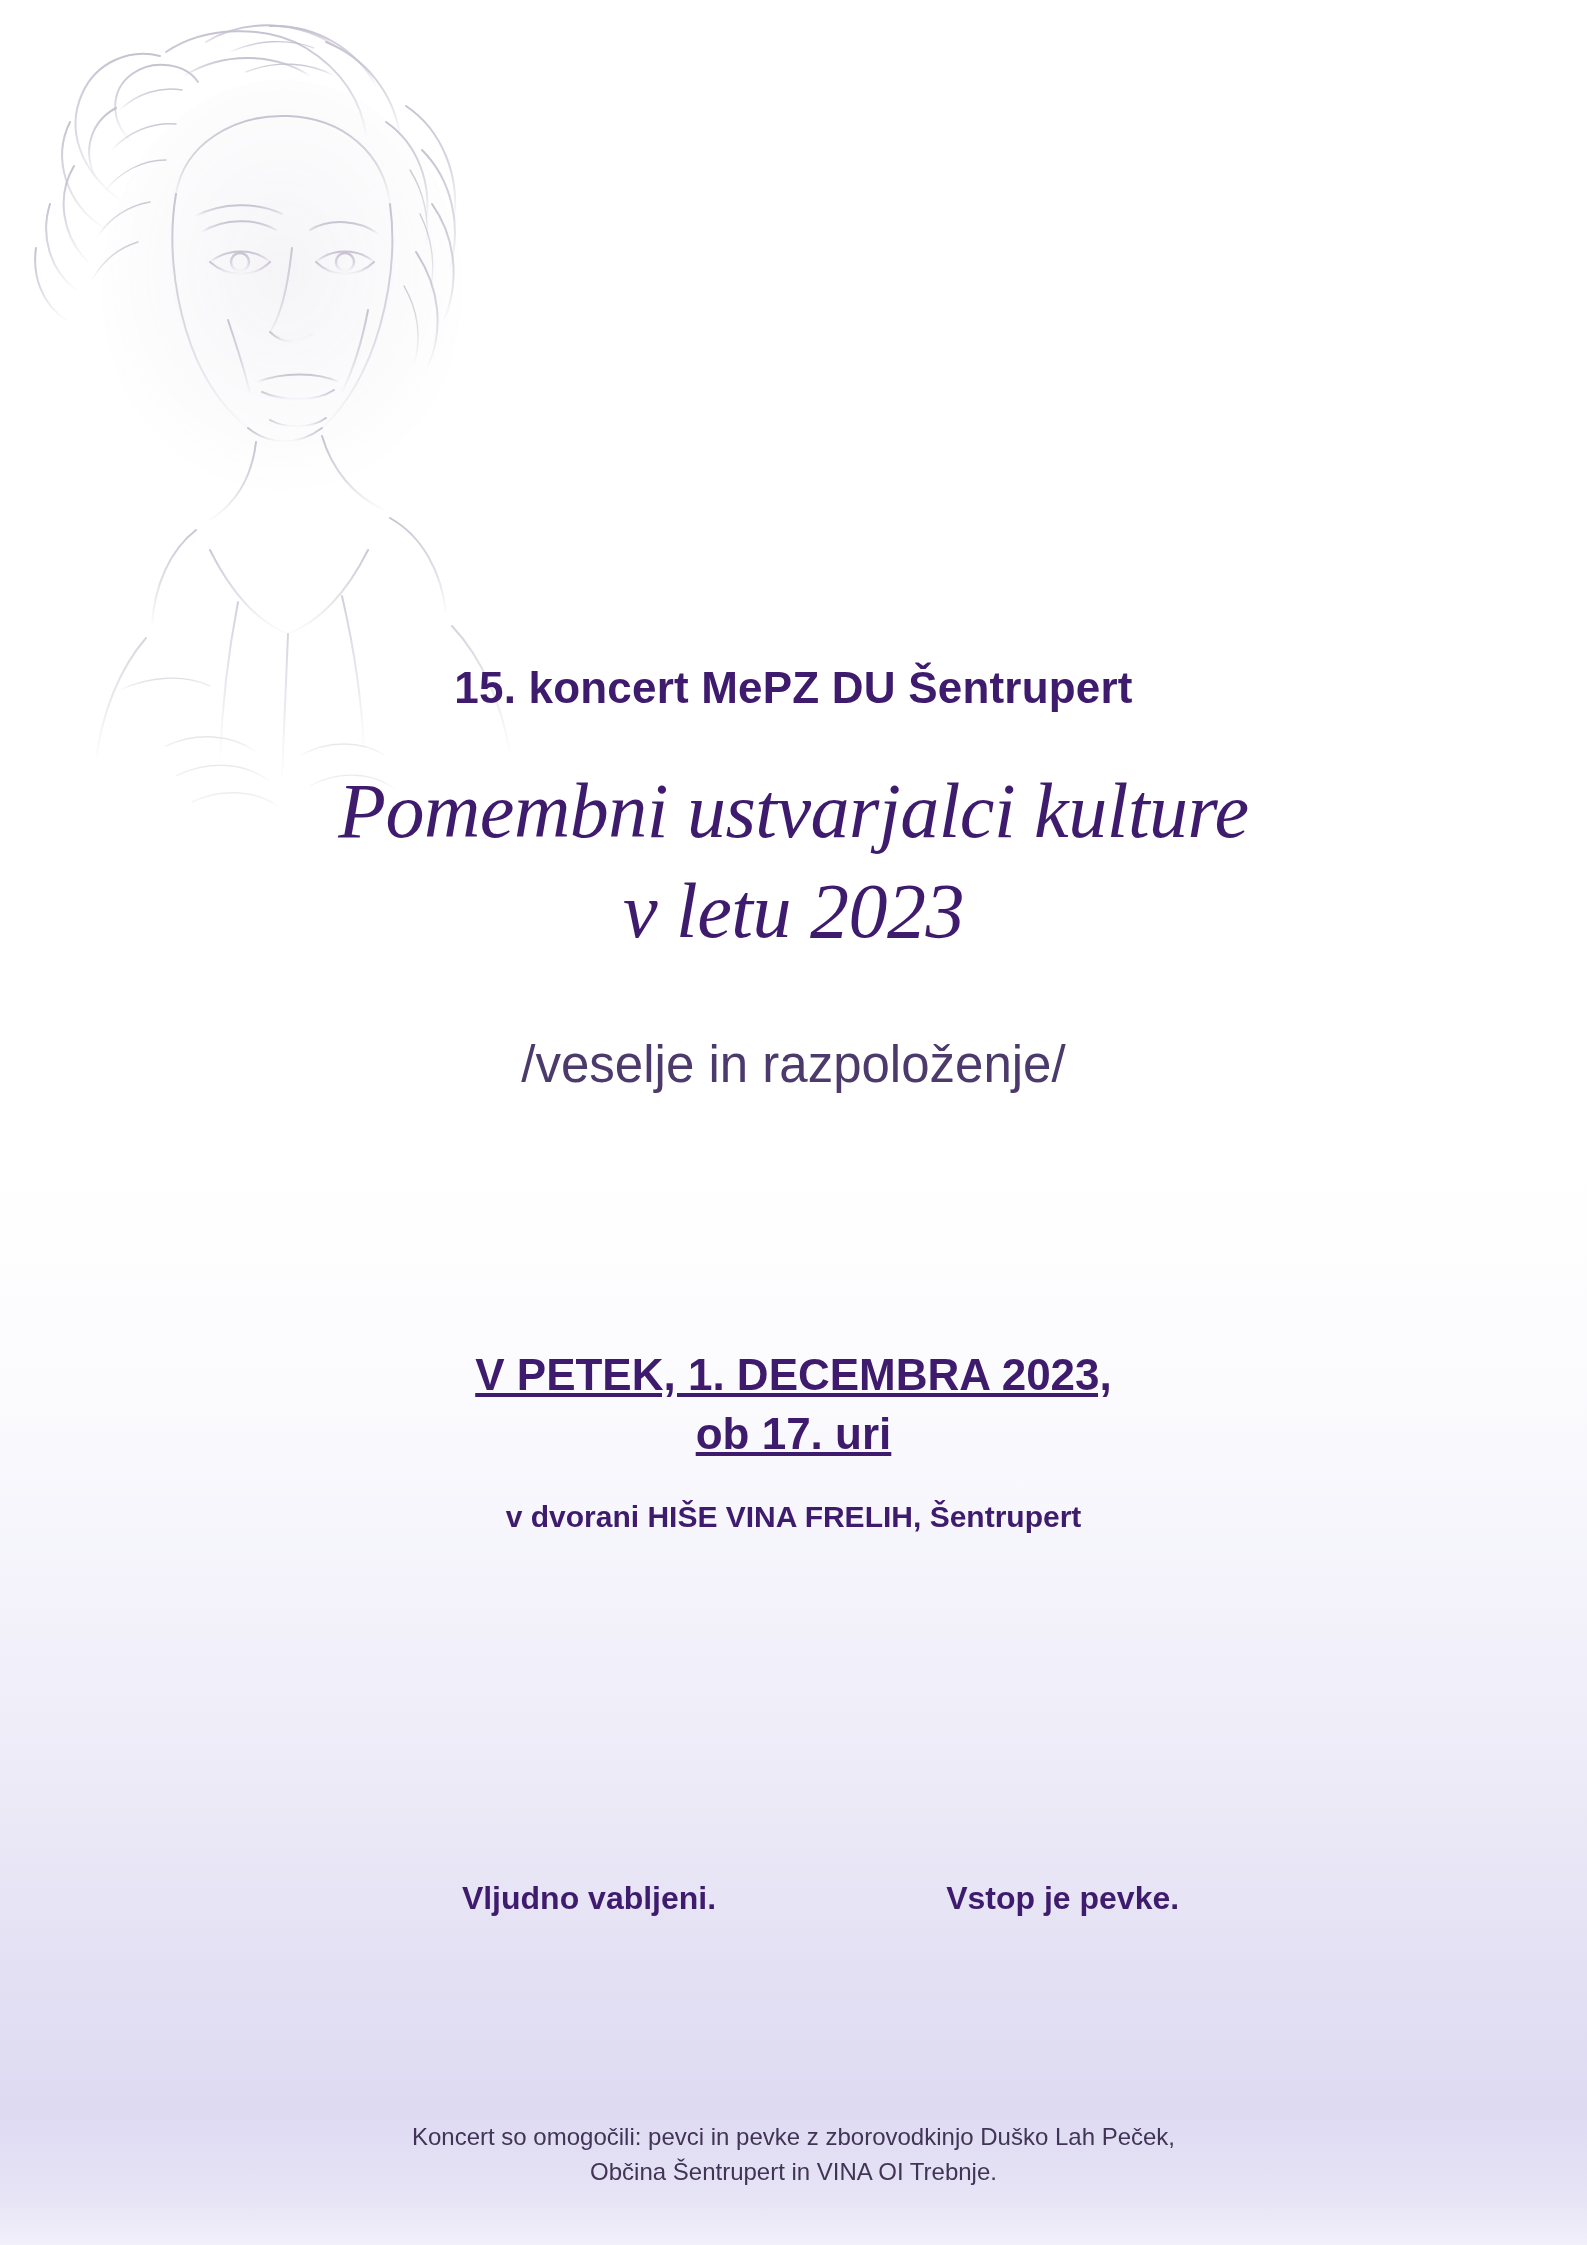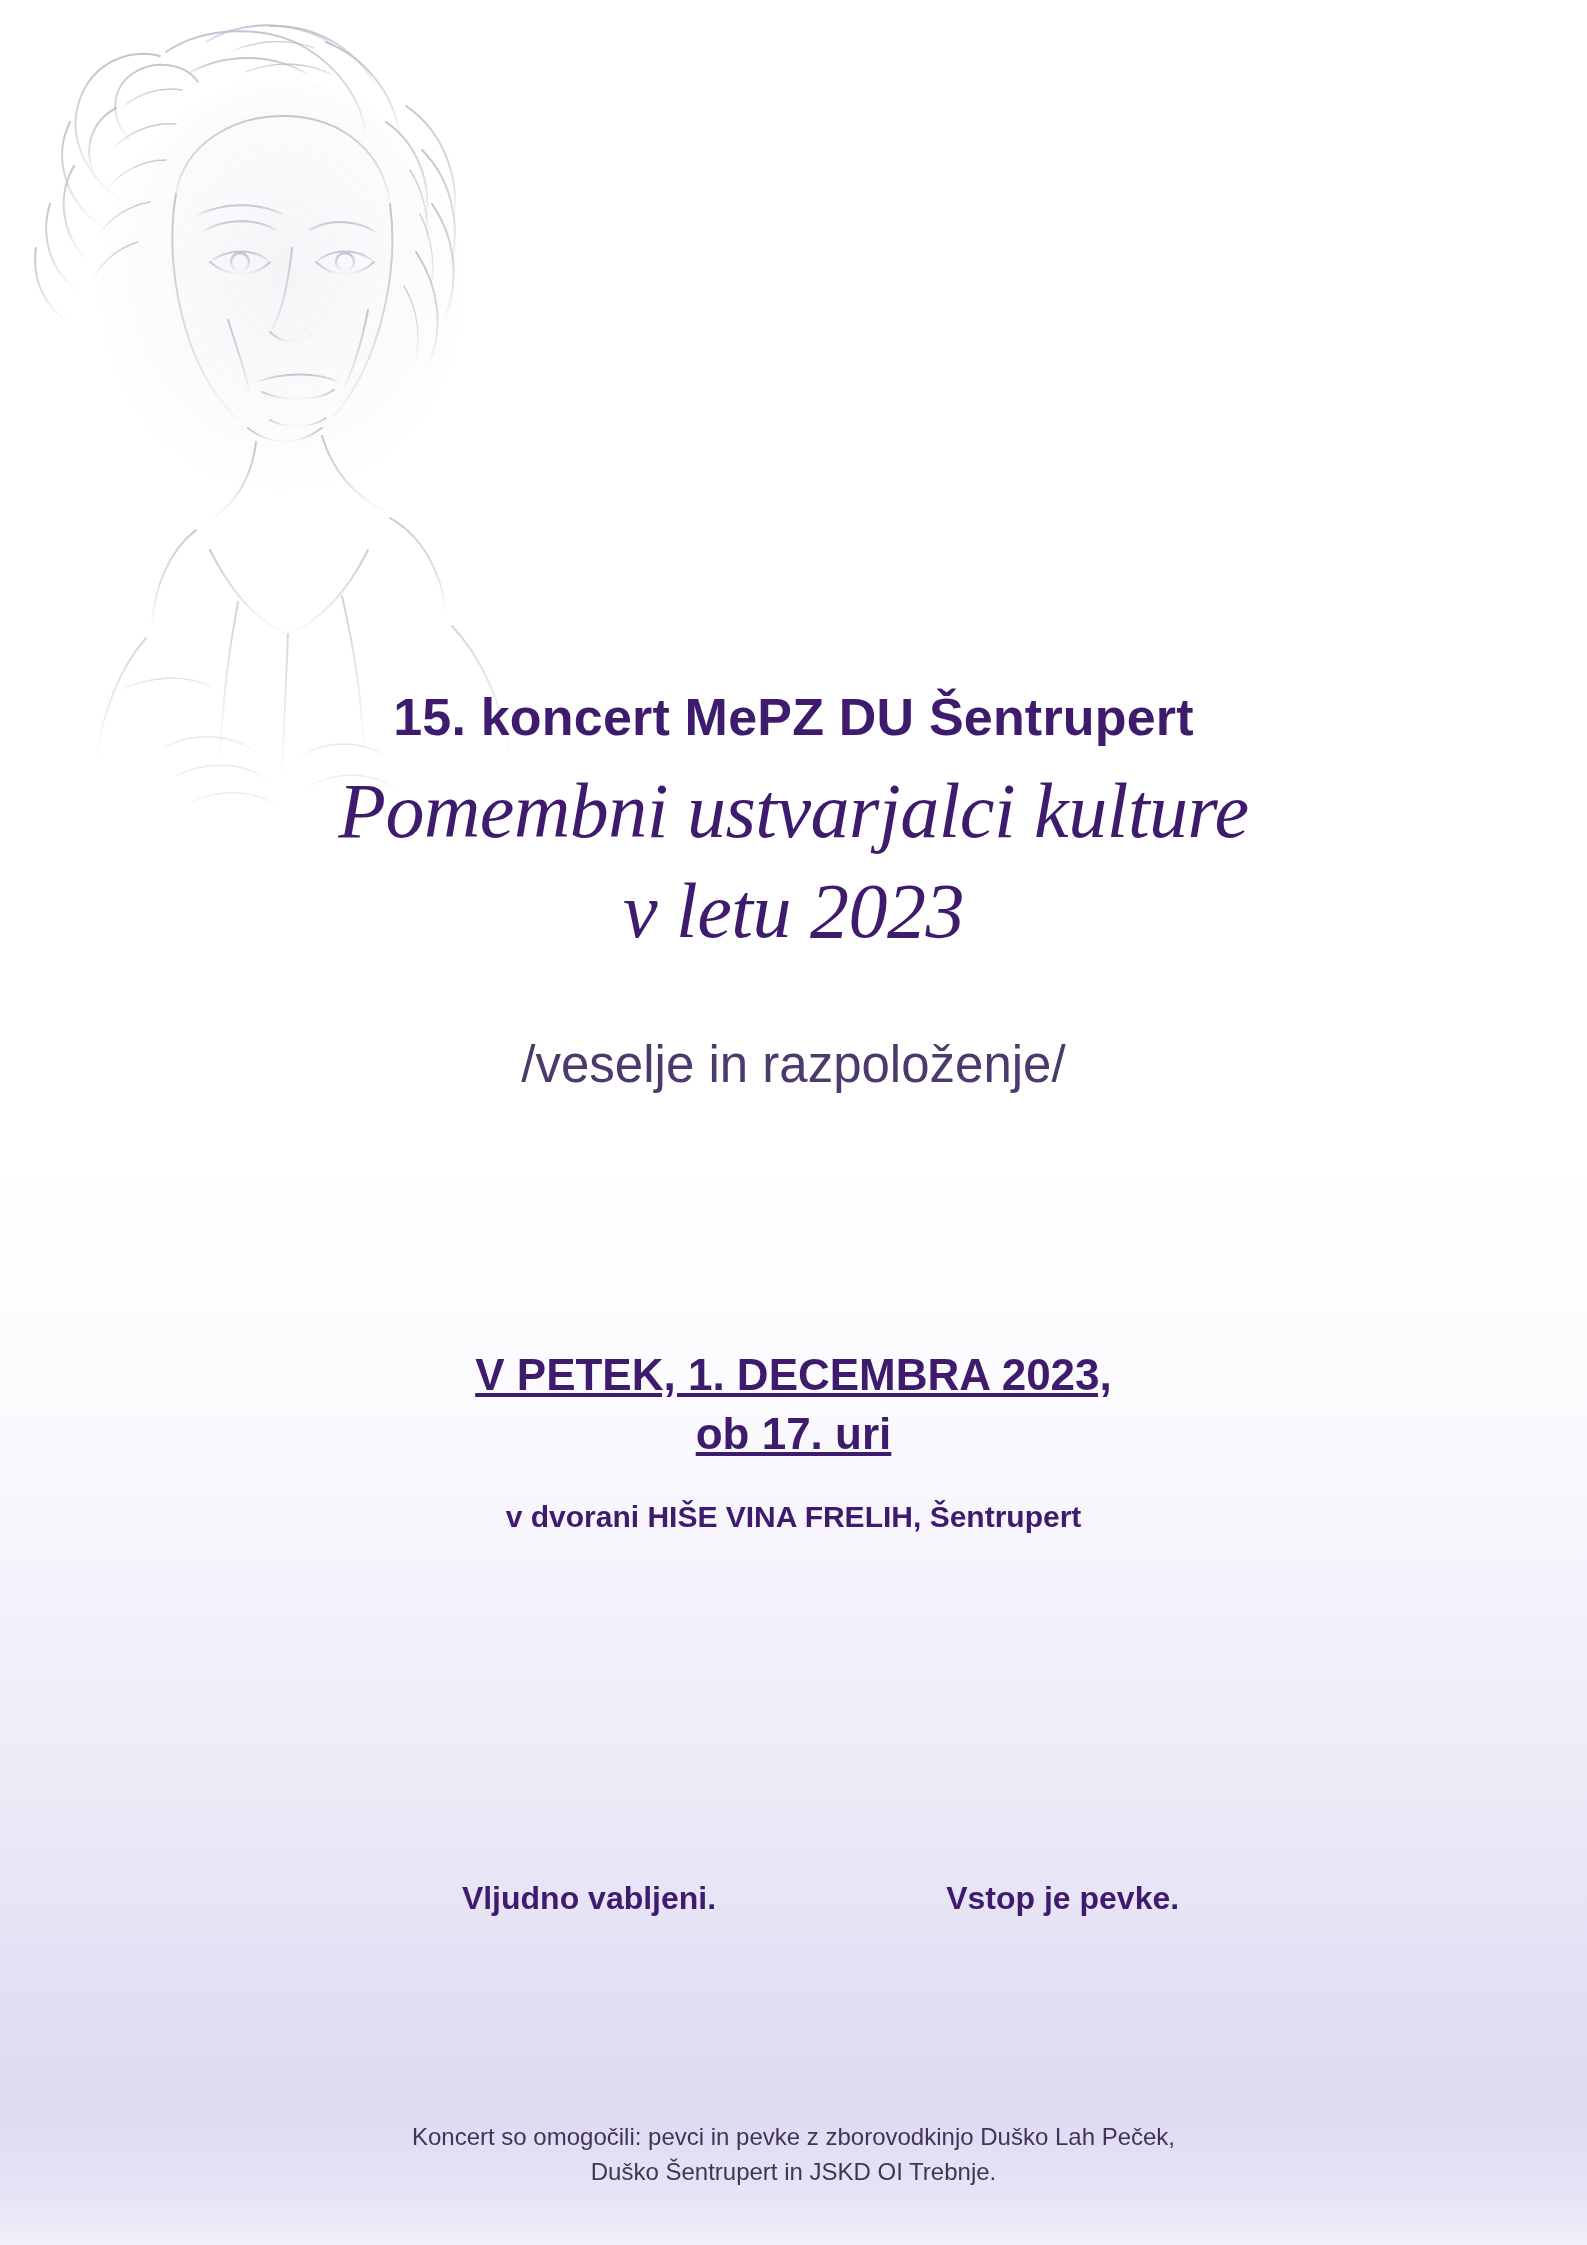--- a/index.html
+++ b/index.html
@@ -58,25 +58,25 @@
 
   
   .content {
     position: absolute;
     inset: 0;
     z-index: 5;
   }
 
   .kicker {
     position: absolute;
-    top: 687px;
-    left: 0;
-    width: 100%;
-    text-align: center;
-    font-size: 52px;
+    top: 663px;
+    left: 0;
+    width: 100%;
+    text-align: center;
+    font-size: 44px;
     font-weight: bold;
     color: #3f1b6e;
     letter-spacing: 0.2px;
   }
 
   .title {
     position: absolute;
     top: 735px;
     left: 0;
     width: 100%;
@@ -283,17 +283,17 @@
 
     <div class="venue">v dvorani HIŠE VINA FRELIH, Šentrupert</div>
 
     <div class="notes">
       <div>Vljudno vabljeni.</div>
       <div>Vstop je pevke.</div>
     </div>
 
     <div class="credits">
       <span>Koncert so omogočili: pevci in pevke z zborovodkinjo Duško Lah Peček,</span>
-      <span>Duško Šentrupert in JSKD OI Trebnje.</span>
+      <span>Občina Šentrupert in VINA OI Trebnje.</span>
     </div>
 
   </div>
 </div>
 
 </body></html>

